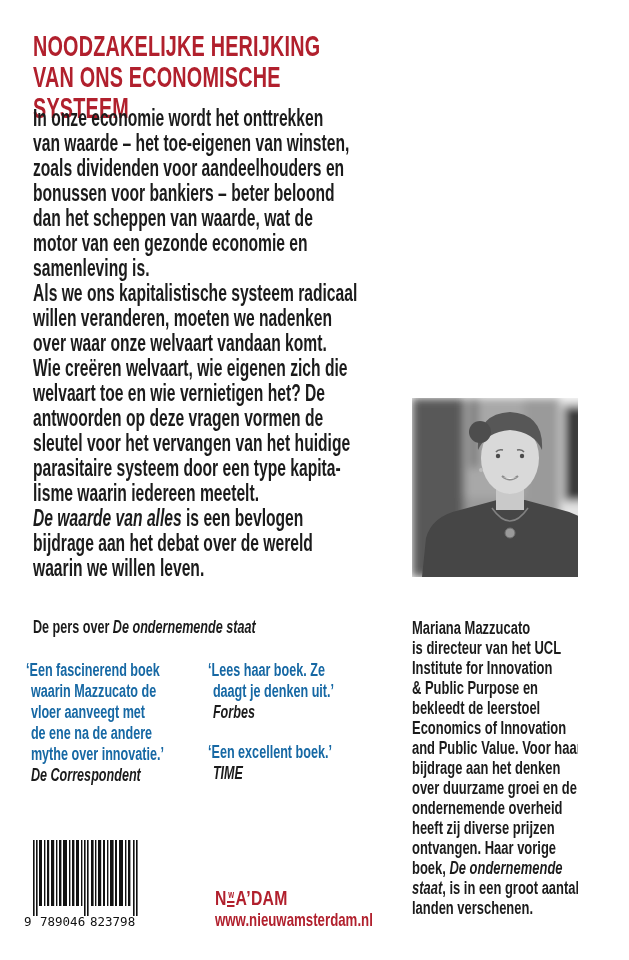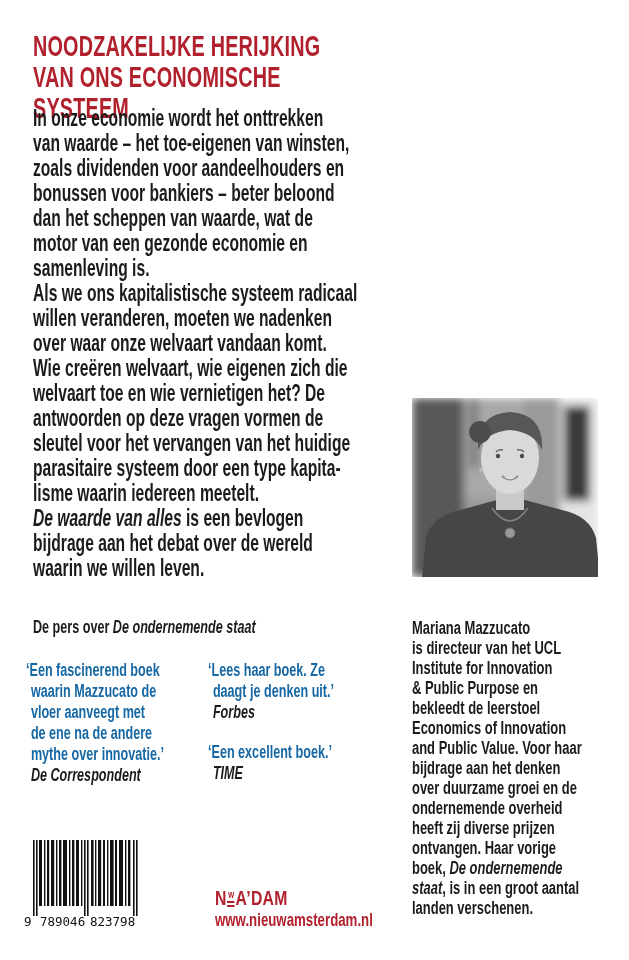--- a/index.html
+++ b/index.html
@@ -1,18 +1,18 @@
 <!DOCTYPE html>
 <html style="--red: #b1202d; --blue: #1668a4; --ink: #1b1b1b;"><head>
 <meta charset="utf-8">
 <style>
   html,body{margin:0;padding:0;background:#ffffff;}
   .page{
     position:relative;width:578px;height:960px;background:#fff;overflow:hidden;
-    font-family:"Liberation Sans", sans-serif;color:var(--ink,#1b1b1b);padding-left:20px;
+    font-family:"Liberation Sans", sans-serif;color:var(--ink,#1b1b1b);
   }
   .cond{transform-origin:0 0;}
   .heading{
     position:absolute;left:33px;top:30px;width:500px;
     font-size:30px;line-height:31px;font-weight:700;color:var(--red,#b1202d);
     transform:scaleX(0.66);letter-spacing:0.3px;
   }
   .blurb{
     position:absolute;left:33px;top:106px;width:640px;
     font-size:23px;line-height:25px;font-weight:700;

